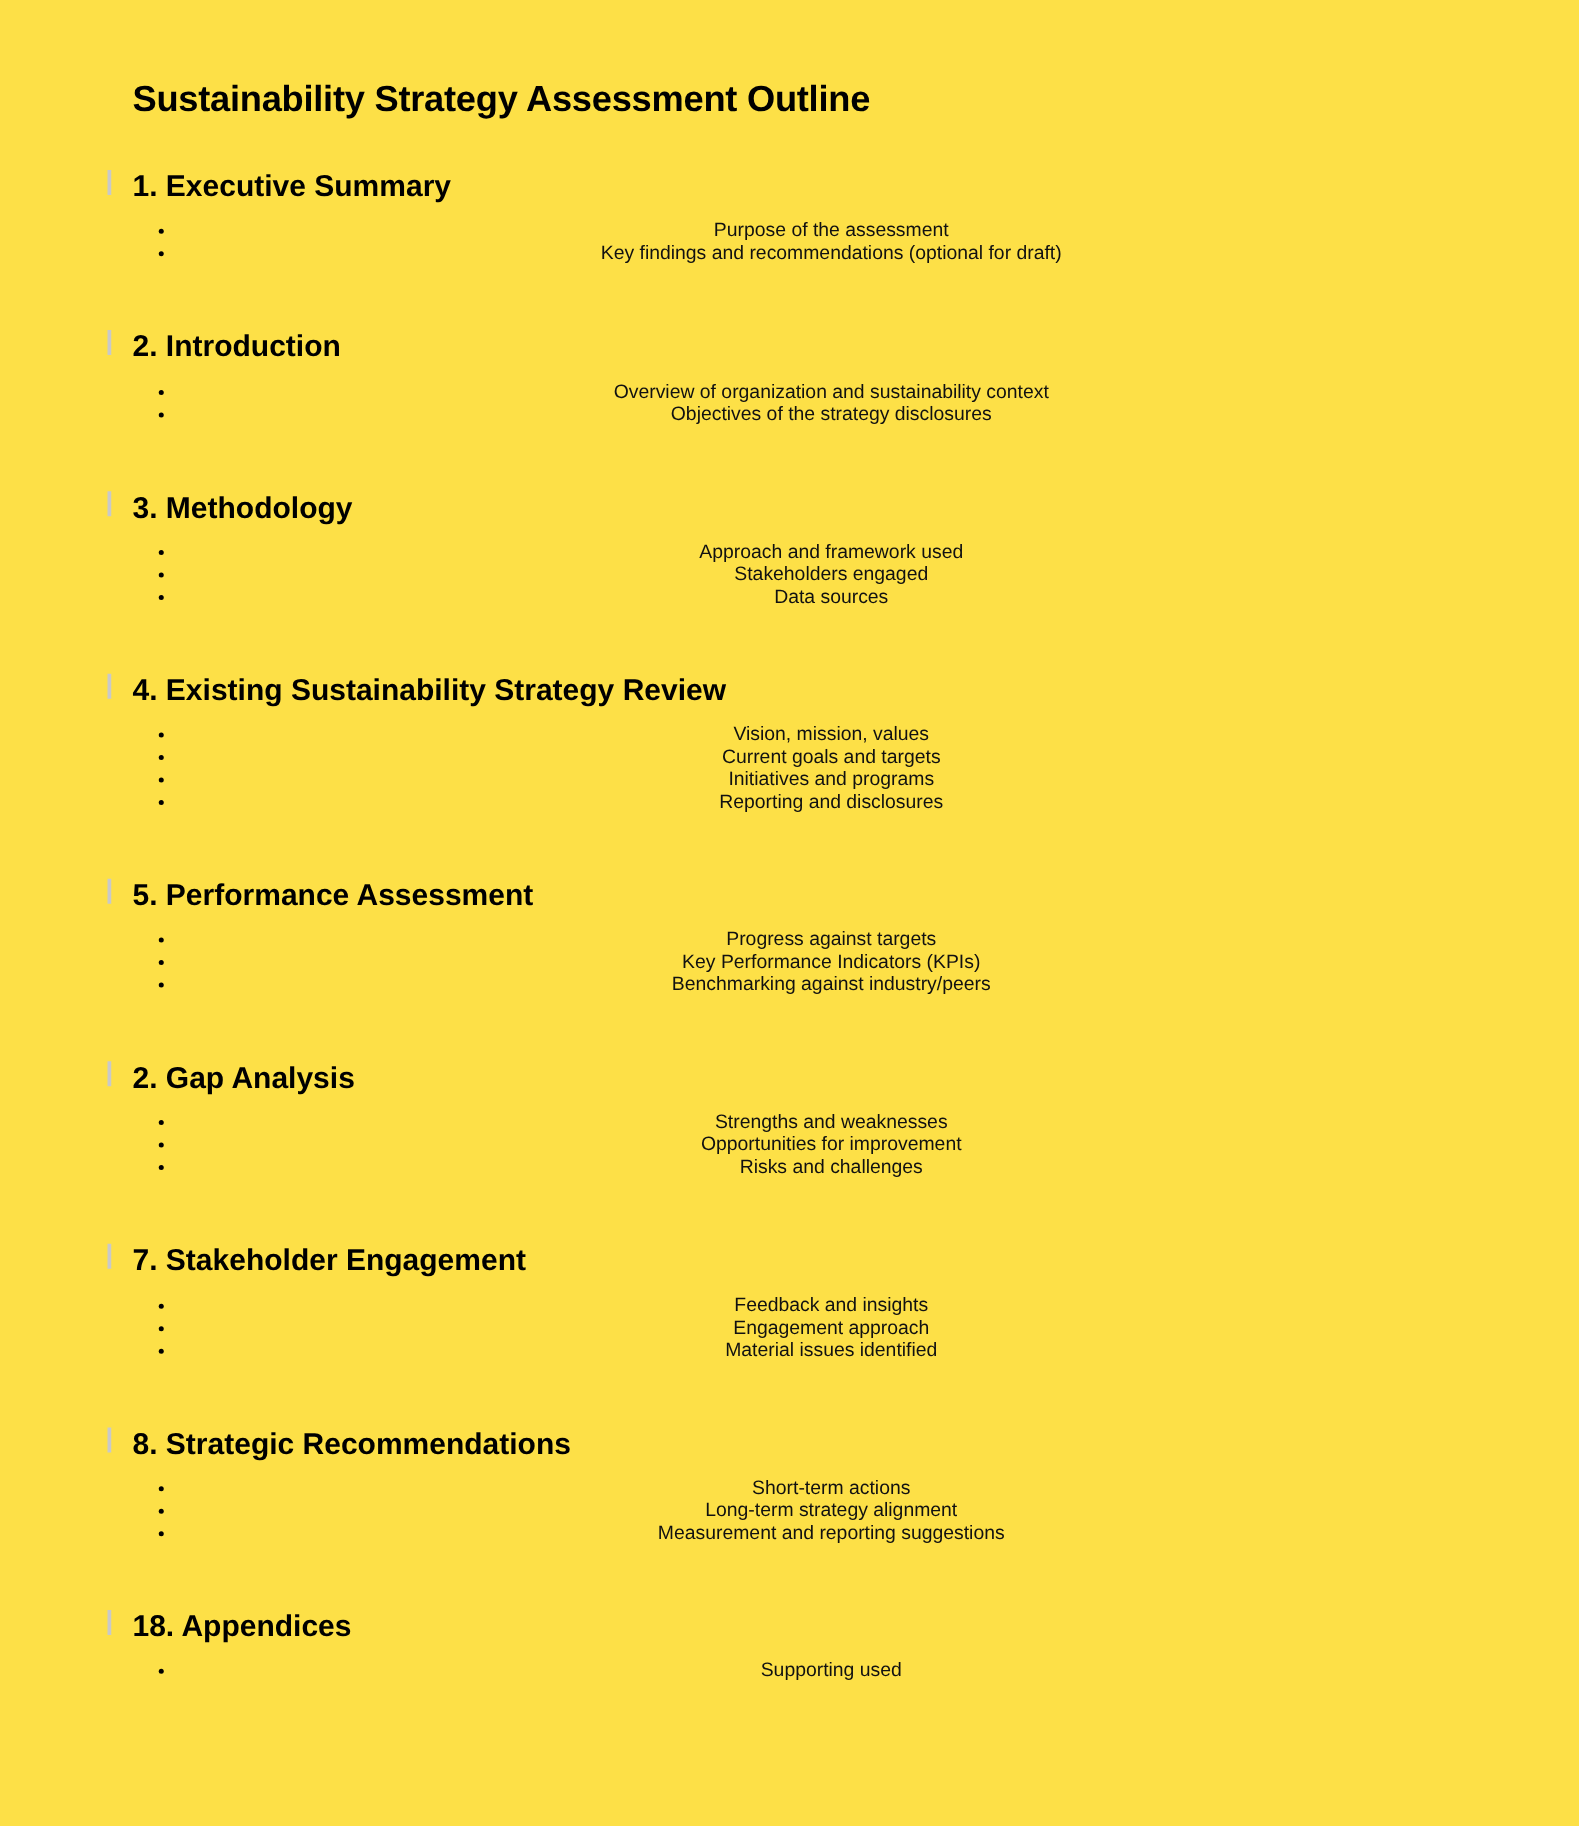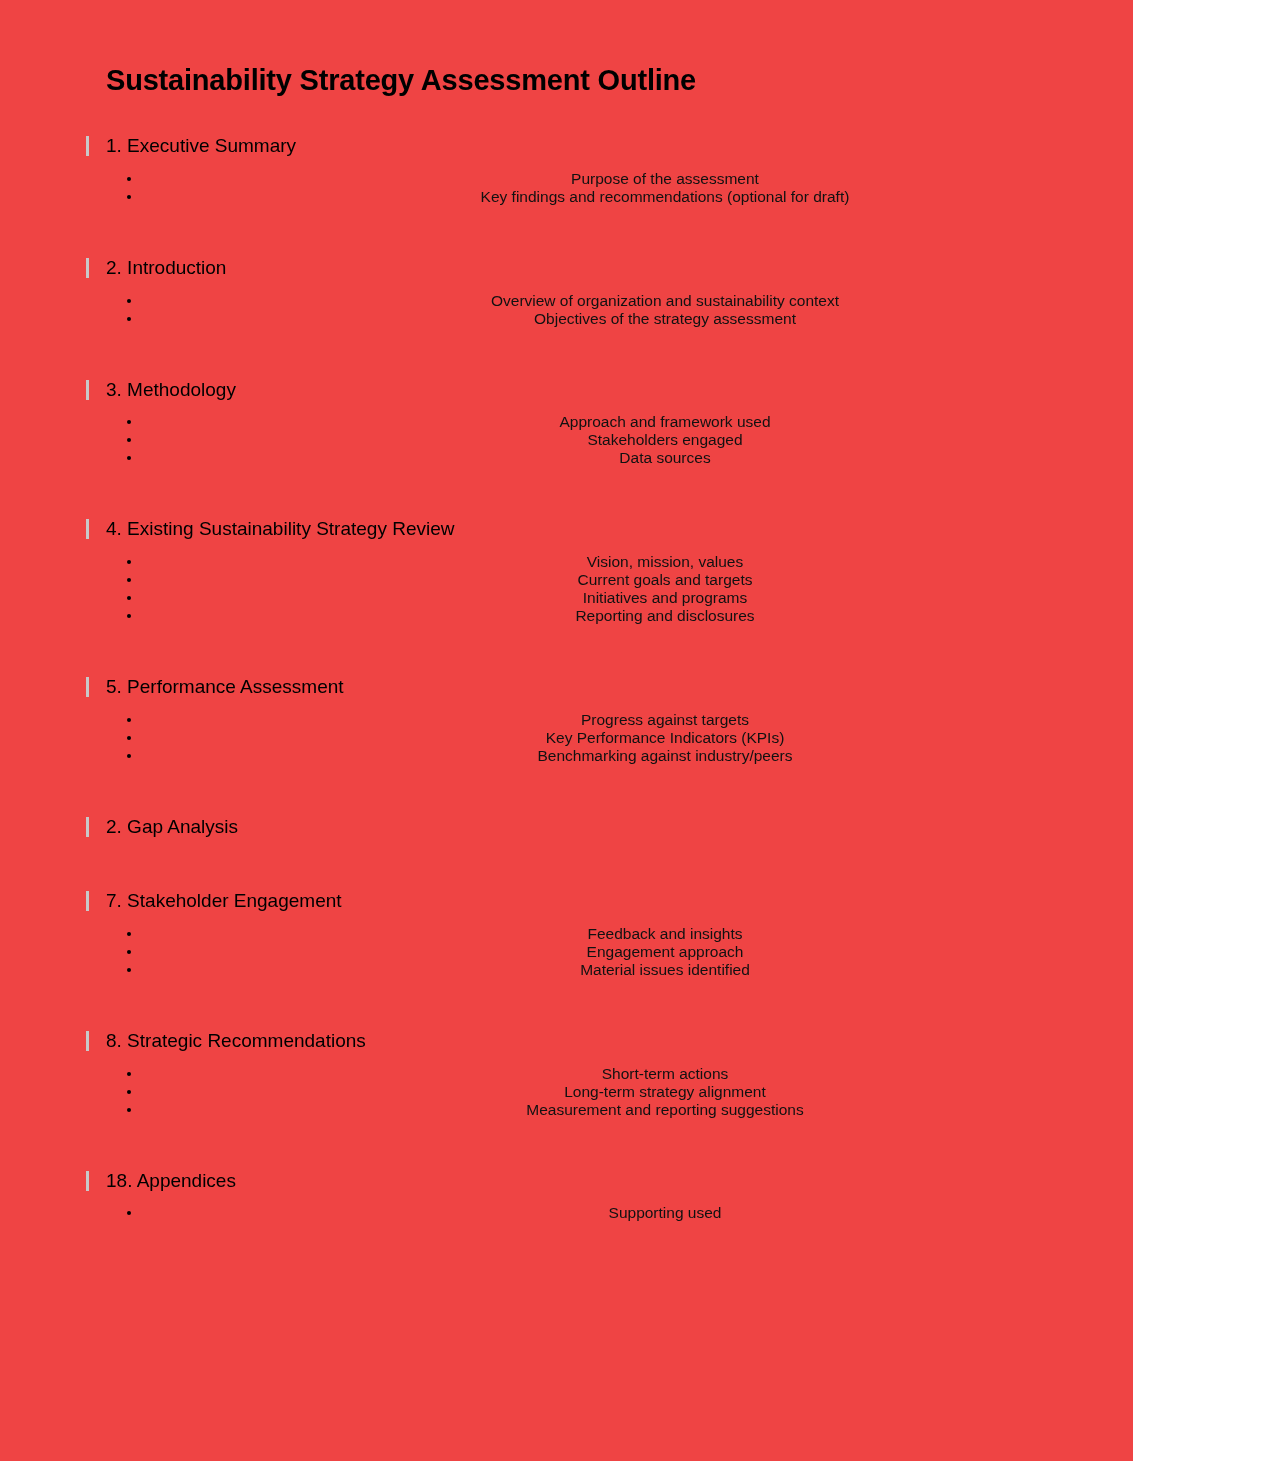--- a/index.html
+++ b/index.html
@@ -12,23 +12,23 @@
     height: 1461px;
     font-family: "Liberation Sans", sans-serif;
     color: #000000;
     overflow: hidden;
     position: relative;
   }
   .page {
     position: absolute;
     left: 0;
     top: 0;
-    width: 1133px;
+    width: 1263px;
     height: 1461px;
-    background: #ef4444;
+    background: #fde047;
   }
   .content {
     position: absolute;
     left: 86px;
     top: 62px;
     width: 1100px;
   }
   .doc-title {
     font-size: 29px;
     font-weight: bold;
@@ -37,22 +37,22 @@
     padding: 0;
     line-height: 1.25;
     color: #000000;
   }
   .section {
     margin-top: 50px;
   }
   .section-heading {
     position: relative;
     padding-left: 20px;
-    font-size: 19px;
-    font-weight: normal;
+    font-size: 24px;
+    font-weight: bold;
     line-height: 1.3;
     color: #000000;
     margin: 0;
   }
   .section-heading::before {
     content: "";
     position: absolute;
     left: 0;
     top: 2px;
     width: 3px;
@@ -101,21 +101,21 @@
       <ul class="bullets">
         <li>Purpose of the assessment</li>
         <li>Key findings and recommendations (optional for draft)</li>
       </ul>
     </div>
 
     <div class="section">
       <h2 class="section-heading">2. Introduction</h2>
       <ul class="bullets">
         <li>Overview of organization and sustainability context</li>
-        <li>Objectives of the strategy assessment</li>
+        <li>Objectives of the strategy disclosures</li>
       </ul>
     </div>
 
     <div class="section">
       <h2 class="section-heading">3. Methodology</h2>
       <ul class="bullets">
         <li>Approach and framework used</li>
         <li>Stakeholders engaged</li>
         <li>Data sources</li>
       </ul>
@@ -135,20 +135,25 @@
       <h2 class="section-heading">5. Performance Assessment</h2>
       <ul class="bullets">
         <li>Progress against targets</li>
         <li>Key Performance Indicators (KPIs)</li>
         <li>Benchmarking against industry/peers</li>
       </ul>
     </div>
 
     <div class="section">
       <h2 class="section-heading">2. Gap Analysis</h2>
+      <ul class="bullets">
+        <li>Strengths and weaknesses</li>
+        <li>Opportunities for improvement</li>
+        <li>Risks and challenges</li>
+      </ul>
     </div>
 
     <div class="section">
       <h2 class="section-heading">7. Stakeholder Engagement</h2>
       <ul class="bullets">
         <li>Feedback and insights</li>
         <li>Engagement approach</li>
         <li>Material issues identified</li>
       </ul>
     </div>

